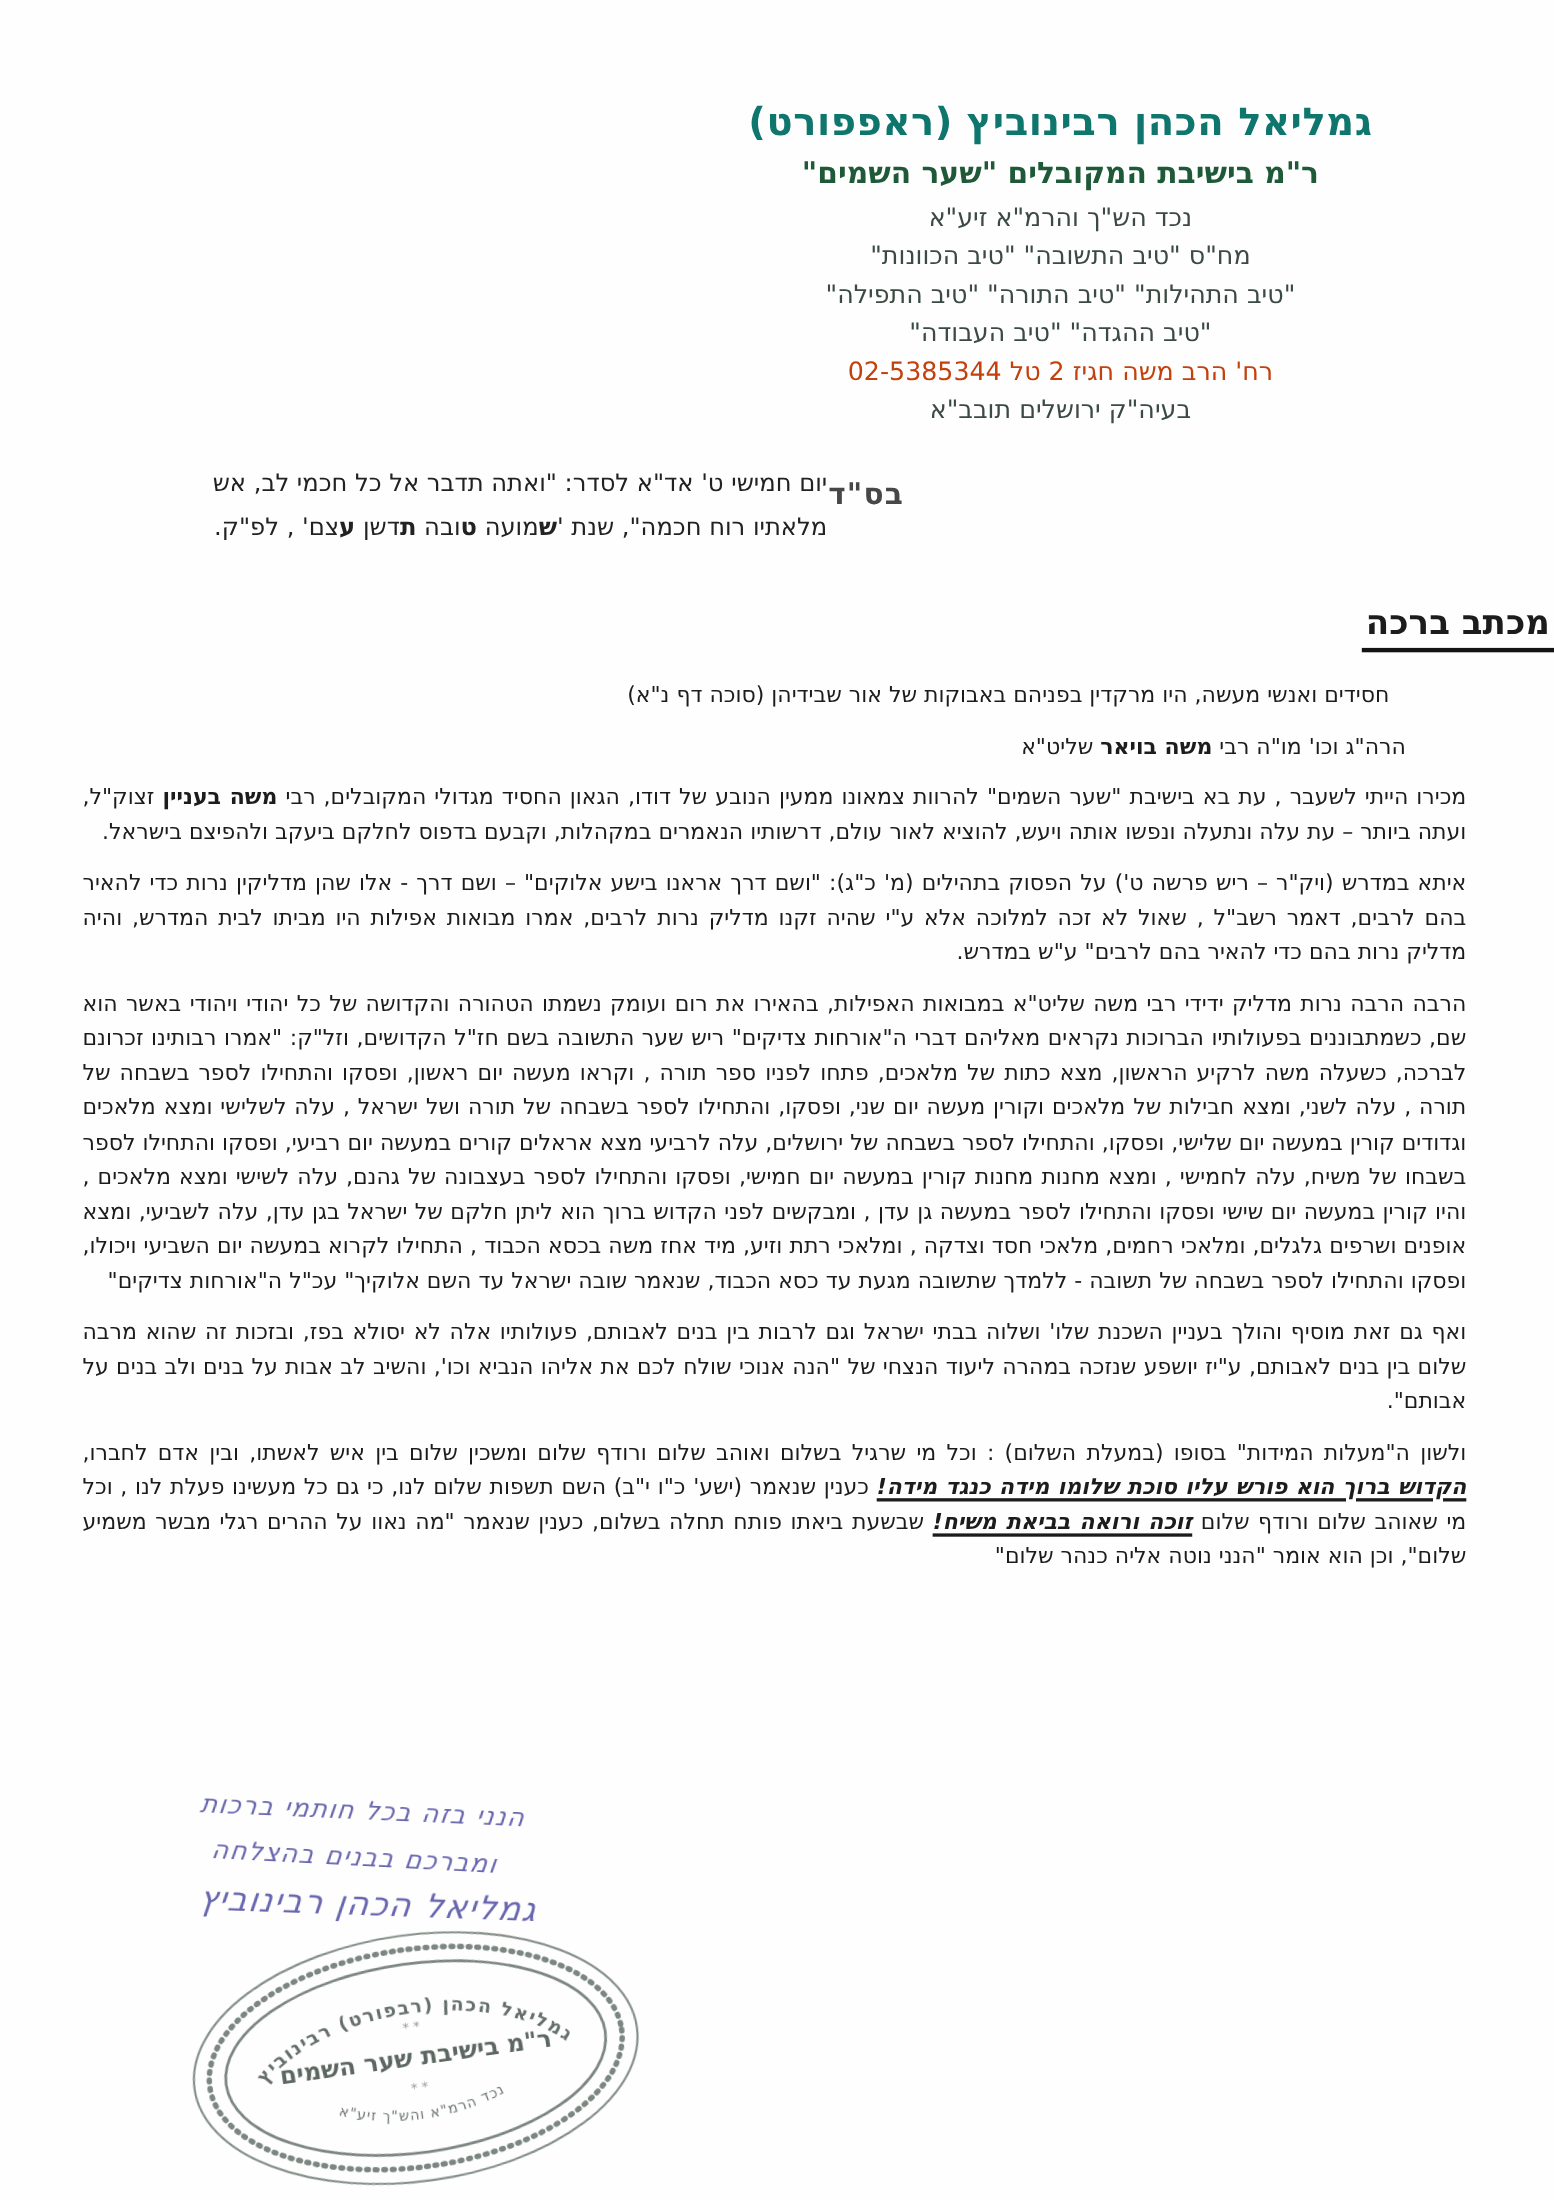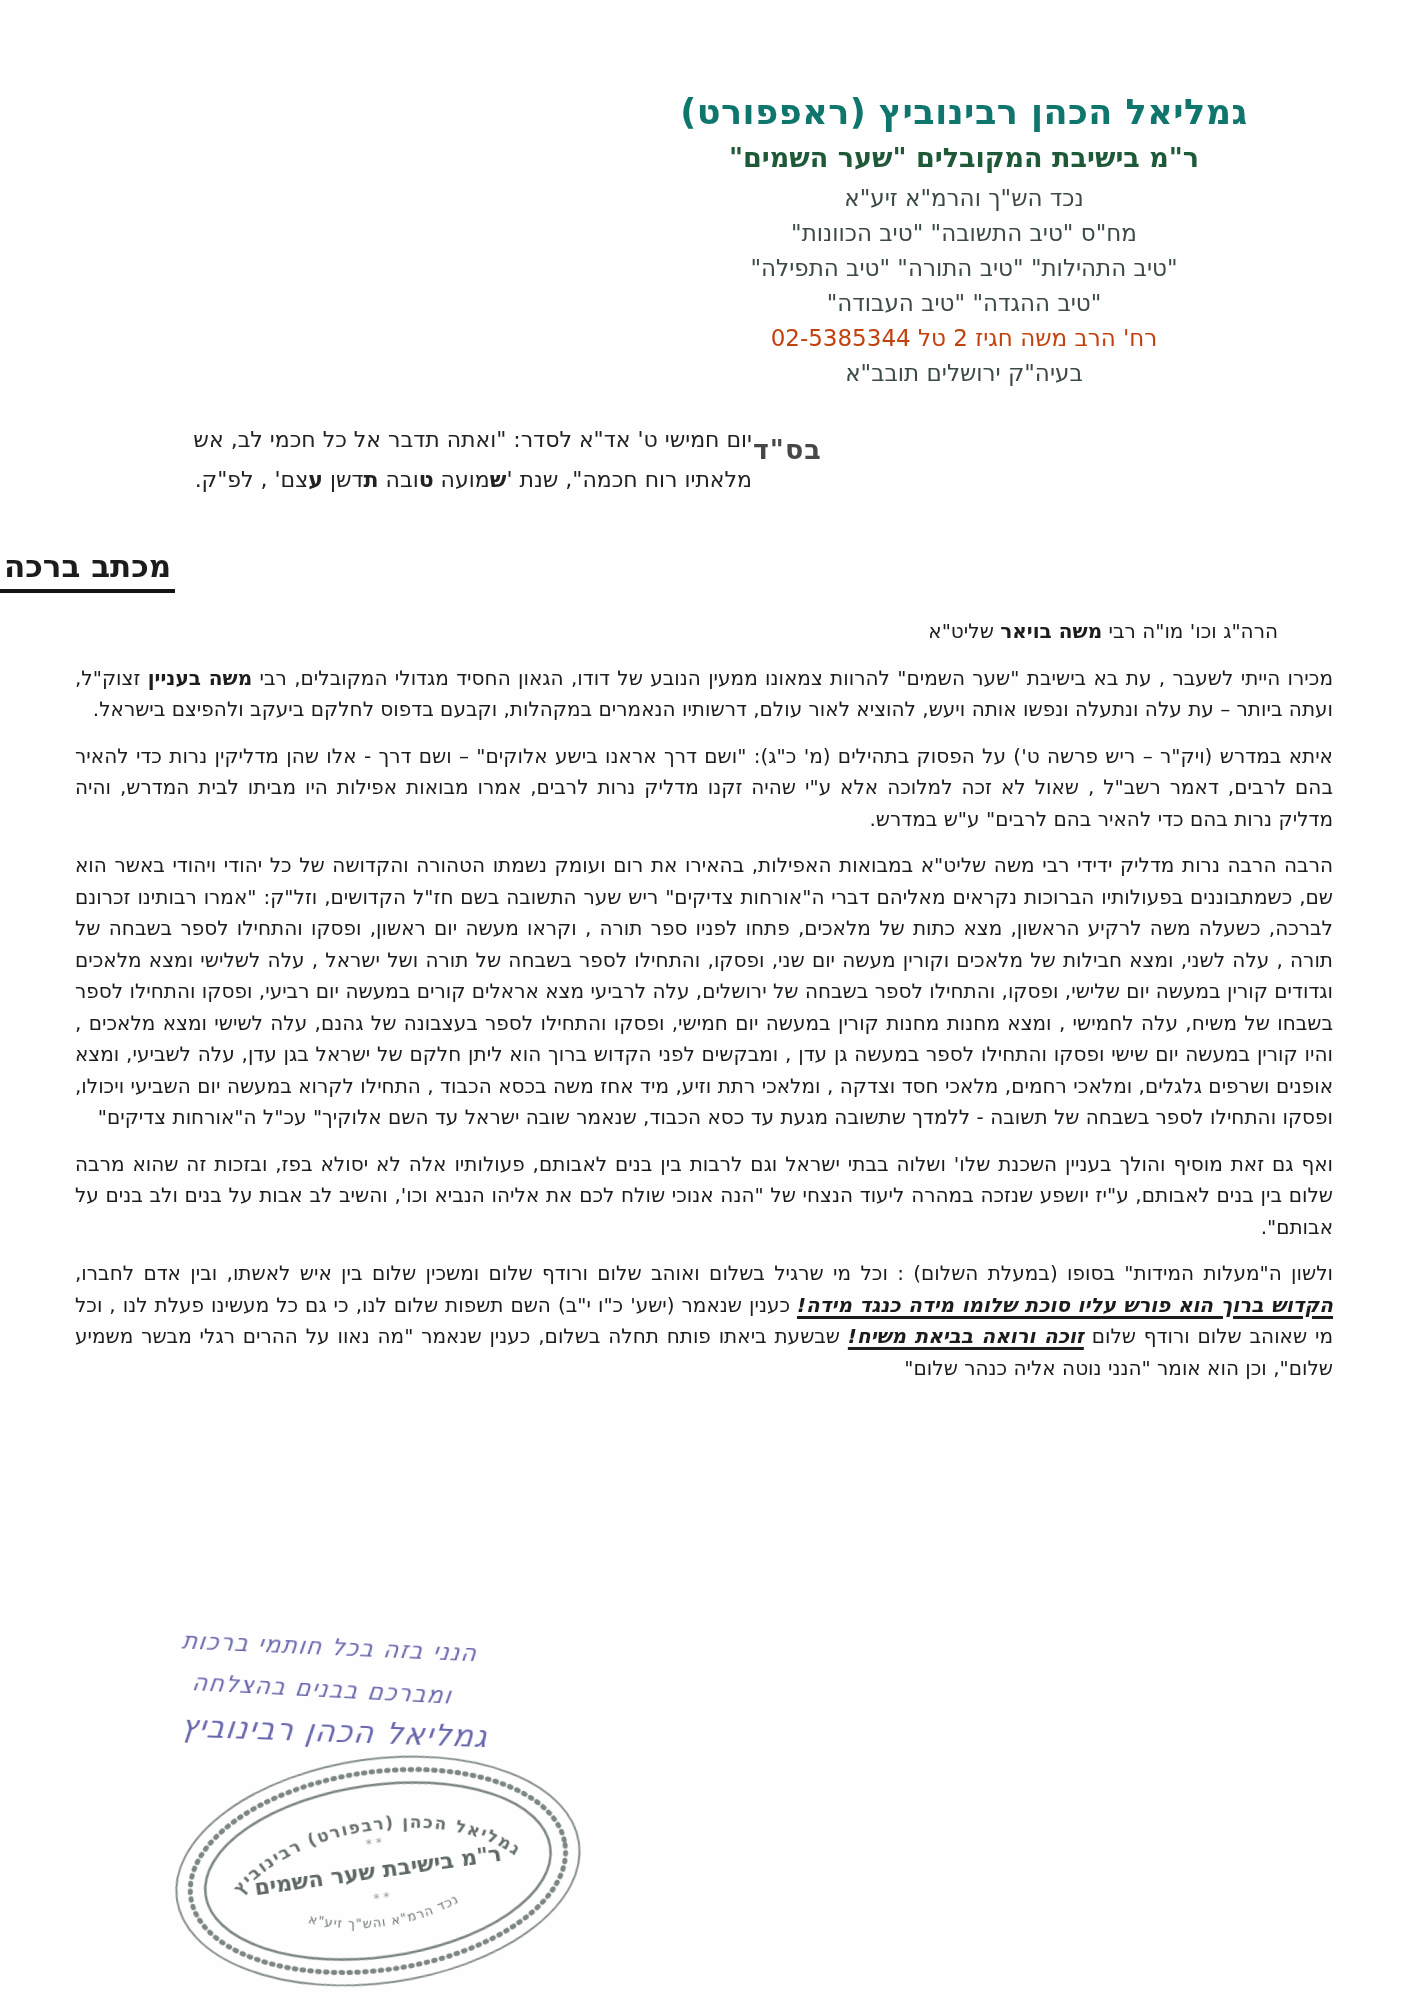--- a/index.html
+++ b/index.html
@@ -10,21 +10,21 @@
   }
   
   .letterhead{position:absolute;top:92px;right:88px;width:722px;text-align:center;}
   .lh-name{font-size:35px;font-weight:bold;letter-spacing:.5px;margin-bottom:10px;}
   .lh-role{font-size:27px;font-weight:bold;margin-bottom:8px;}
   .lh-line{font-size:23px;line-height:35px;}
   
   .besad{position:absolute;top:434px;left:753px;font-size:27px;font-weight:bold;color:#474747;letter-spacing:1px;}
   .datetext{position:absolute;top:420px;left:100px;width:652px;font-size:22px;line-height:40px;color:#222;}
   
-  .title{position:absolute;top:548px;left:0;right:0;text-align:left;}
+  .title{position:absolute;top:548px;left:0;right:0;text-align:right;}
   .title span{font-size:31px;font-weight:bold;border-bottom:4px solid #141414;padding:0 4px 5px 4px;}
   
   .body{position:absolute;top:616px;right:80px;left:75px;font-size:20px;line-height:31.5px;text-align:justify;}
   .body p{margin:0 0 15px 0;}
   .body p.indent-lg{text-indent:70px;}
   .body p.indent-md{text-indent:55px;}
   .b{font-weight:bold;}
   .u{text-decoration:underline;text-decoration-thickness:2.5px;text-underline-offset:4px;font-style:italic;}
   
   .hw{position:absolute;color:#6766ae;font-style:italic;letter-spacing:1.5px;
@@ -65,20 +65,21 @@
   <div class="datetext">
     <div>יום חמישי ט' אד"א לסדר: "ואתה תדבר אל כל חכמי לב, אש</div>
     <div><span>מלאתיו רוח חכמה", שנת '</span><span class="b">ש</span><span>מועה </span><span class="b">ט</span><span>ובה </span><span class="b">ת</span><span>דשן </span><span class="b">ע</span><span>צם' , לפ"ק.</span></div>
   </div>
 
   <div class="title">
     <span>מכתב ברכה</span>
   </div>
 
   <main class="body">
+    <p class="indent-lg">חסידים ואנשי מעשה, היו מרקדין בפניהם באבוקות של אור שבידיהן (סוכה דף נ"א)</p>
     <p class="indent-md"><span>הרה"ג וכו' מו"ה רבי </span><span class="b">משה בויאר</span><span> שליט"א</span></p>
     <p><span>מכירו הייתי לשעבר , עת בא בישיבת "שער השמים" להרוות צמאונו ממעין הנובע של דודו, הגאון החסיד מגדולי המקובלים, רבי </span><span class="b">משה בעניין</span><span> זצוק"ל, ועתה ביותר – עת עלה ונתעלה ונפשו אותה ויעש, להוציא לאור עולם, דרשותיו הנאמרים במקהלות, וקבעם בדפוס לחלקם ביעקב ולהפיצם בישראל.</span></p>
     <p>איתא במדרש (ויק"ר – ריש פרשה ט') על הפסוק בתהילים (מ' כ"ג): "ושם דרך אראנו בישע אלוקים" – ושם דרך - אלו שהן מדליקין נרות כדי להאיר בהם לרבים, דאמר רשב"ל , שאול לא זכה למלוכה אלא ע"י שהיה זקנו מדליק נרות לרבים, אמרו מבואות אפילות היו מביתו לבית המדרש, והיה מדליק נרות בהם כדי להאיר בהם לרבים" ע"ש במדרש.</p>
     <p>הרבה הרבה נרות מדליק ידידי רבי משה שליט"א במבואות האפילות, בהאירו את רום ועומק נשמתו הטהורה והקדושה של כל יהודי ויהודי באשר הוא שם, כשמתבוננים בפעולותיו הברוכות נקראים מאליהם דברי ה"אורחות צדיקים" ריש שער התשובה בשם חז"ל הקדושים, וזל"ק: "אמרו רבותינו זכרונם לברכה, כשעלה משה לרקיע הראשון, מצא כתות של מלאכים, פתחו לפניו ספר תורה , וקראו מעשה יום ראשון, ופסקו והתחילו לספר בשבחה של תורה , עלה לשני, ומצא חבילות של מלאכים וקורין מעשה יום שני, ופסקו, והתחילו לספר בשבחה של תורה ושל ישראל , עלה לשלישי ומצא מלאכים וגדודים קורין במעשה יום שלישי, ופסקו, והתחילו לספר בשבחה של ירושלים, עלה לרביעי מצא אראלים קורים במעשה יום רביעי, ופסקו והתחילו לספר בשבחו של משיח, עלה לחמישי , ומצא מחנות מחנות קורין במעשה יום חמישי, ופסקו והתחילו לספר בעצבונה של גהנם, עלה לשישי ומצא מלאכים , והיו קורין במעשה יום שישי ופסקו והתחילו לספר במעשה גן עדן , ומבקשים לפני הקדוש ברוך הוא ליתן חלקם של ישראל בגן עדן, עלה לשביעי, ומצא אופנים ושרפים גלגלים, ומלאכי רחמים, מלאכי חסד וצדקה , ומלאכי רתת וזיע, מיד אחז משה בכסא הכבוד , התחילו לקרוא במעשה יום השביעי ויכולו, ופסקו והתחילו לספר בשבחה של תשובה - ללמדך שתשובה מגעת עד כסא הכבוד, שנאמר שובה ישראל עד השם אלוקיך" עכ"ל ה"אורחות צדיקים"</p>
     <p>ואף גם זאת מוסיף והולך בעניין השכנת שלו' ושלוה בבתי ישראל וגם לרבות בין בנים לאבותם, פעולותיו אלה לא יסולא בפז, ובזכות זה שהוא מרבה שלום בין בנים לאבותם, ע"יז יושפע שנזכה במהרה ליעוד הנצחי של "הנה אנוכי שולח לכם את אליהו הנביא וכו', והשיב לב אבות על בנים ולב בנים על אבותם".</p>
     <p><span>ולשון ה"מעלות המידות" בסופו (במעלת השלום) : וכל מי שרגיל בשלום ואוהב שלום ורודף שלום ומשכין שלום בין איש לאשתו, ובין אדם לחברו, </span><span class="b u">הקדוש ברוך הוא פורש עליו סוכת שלומו מידה כנגד מידה!</span><span> כענין שנאמר (ישע' כ"ו י"ב) השם תשפות שלום לנו, כי גם כל מעשינו פעלת לנו , וכל מי שאוהב שלום ורודף שלום </span><span class="b u">זוכה ורואה בביאת משיח!</span><span> שבשעת ביאתו פותח תחלה בשלום, כענין שנאמר "מה נאוו על ההרים רגלי מבשר משמיע שלום", וכן הוא אומר "הנני נוטה אליה כנהר שלום"</span></p>
   </main>
 
   <div class="hw hw1">הנני בזה בכל חותמי ברכות</div>
   <div class="hw hw2">ומברכם בבנים בהצלחה</div>

